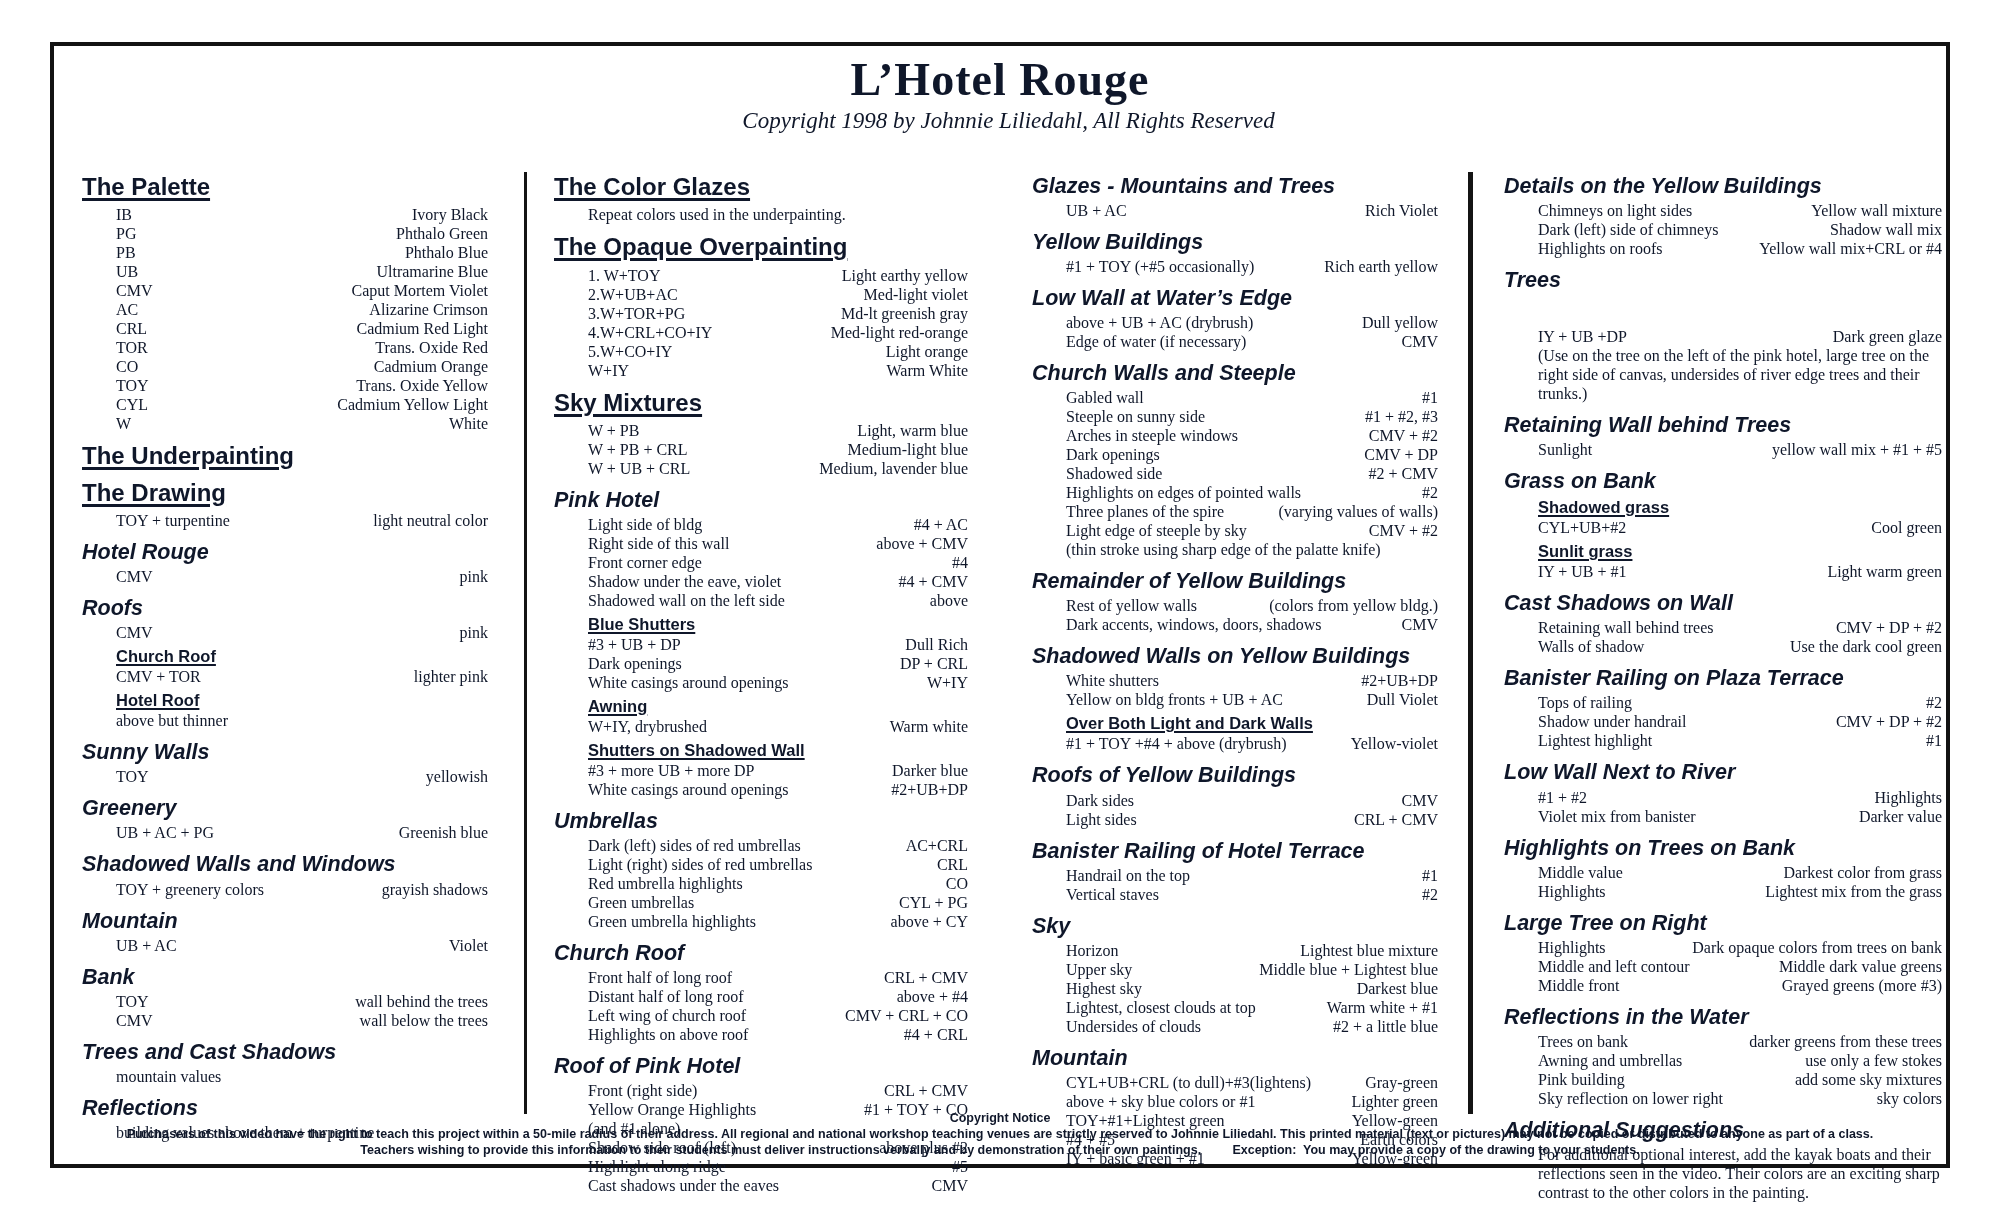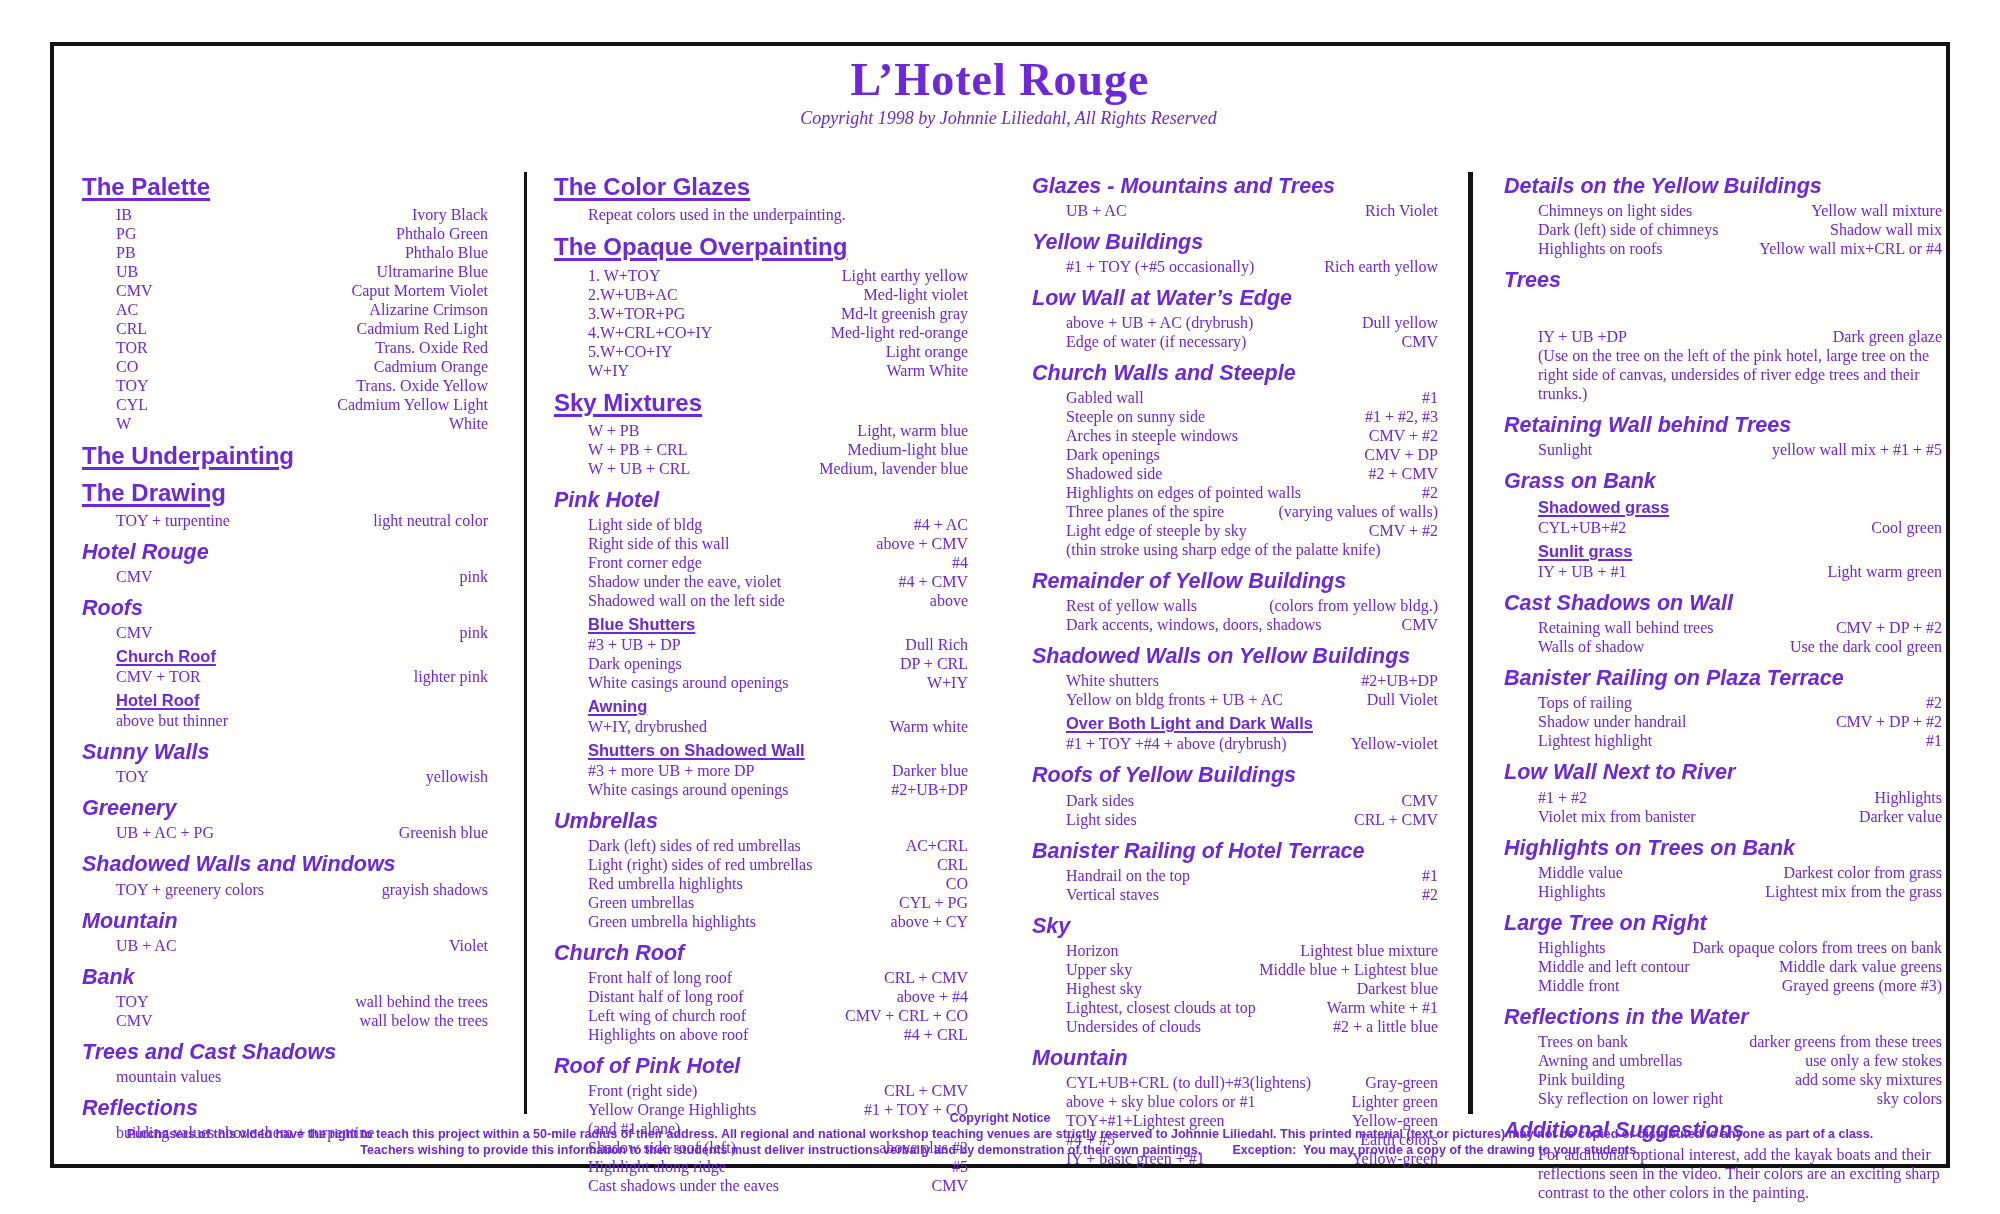--- a/index.html
+++ b/index.html
@@ -1,23 +1,23 @@
 <!DOCTYPE html>
 <html><head>
 <meta charset="utf-8">
 <style>
   html,body{margin:0;padding:0;background:#ffffff;}
-  .page{position:relative;width:1714px;height:1214px;background:#ffffff;color:#6d28d9;
+  .page{position:relative;width:1714px;height:1214px;background:#ffffff;color:#0f172a;
         font-family:"Liberation Serif",serif;-webkit-font-smoothing:antialiased;}
   .frame{position:absolute;left:50px;top:42px;width:1900px;height:1126px;
          border:4px solid #121212;box-sizing:border-box;background:#ffffff;}
   .title-block{position:absolute;left:0;right:0;top:10px;text-align:center;}
   .doc-title{font-family:"Liberation Serif",serif;font-weight:bold;font-size:46px;
              letter-spacing:1px;margin:0;line-height:1.05;}
-  .doc-subtitle{font-family:"Liberation Serif",serif;font-style:italic;font-size:18px;margin-top:4px;margin-left:17px;}
+  .doc-subtitle{font-family:"Liberation Serif",serif;font-style:italic;font-size:23px;margin-top:4px;margin-left:17px;}
   .content{position:absolute;left:0;top:0;right:0;bottom:0;}
   .column{position:absolute;top:128px;}
   .col-0{left:28px;width:406px;}
   .col-1{left:500px;width:414px;}
   .col-2{left:978px;width:406px;}
   .col-3{left:1450px;width:438px;}
   .divider{position:absolute;top:126px;height:942px;background:#141414;}
   .divider-1{left:470px;width:3px;}
   .divider-2{left:1414px;width:5px;}
   .section{margin-bottom:10px;}

